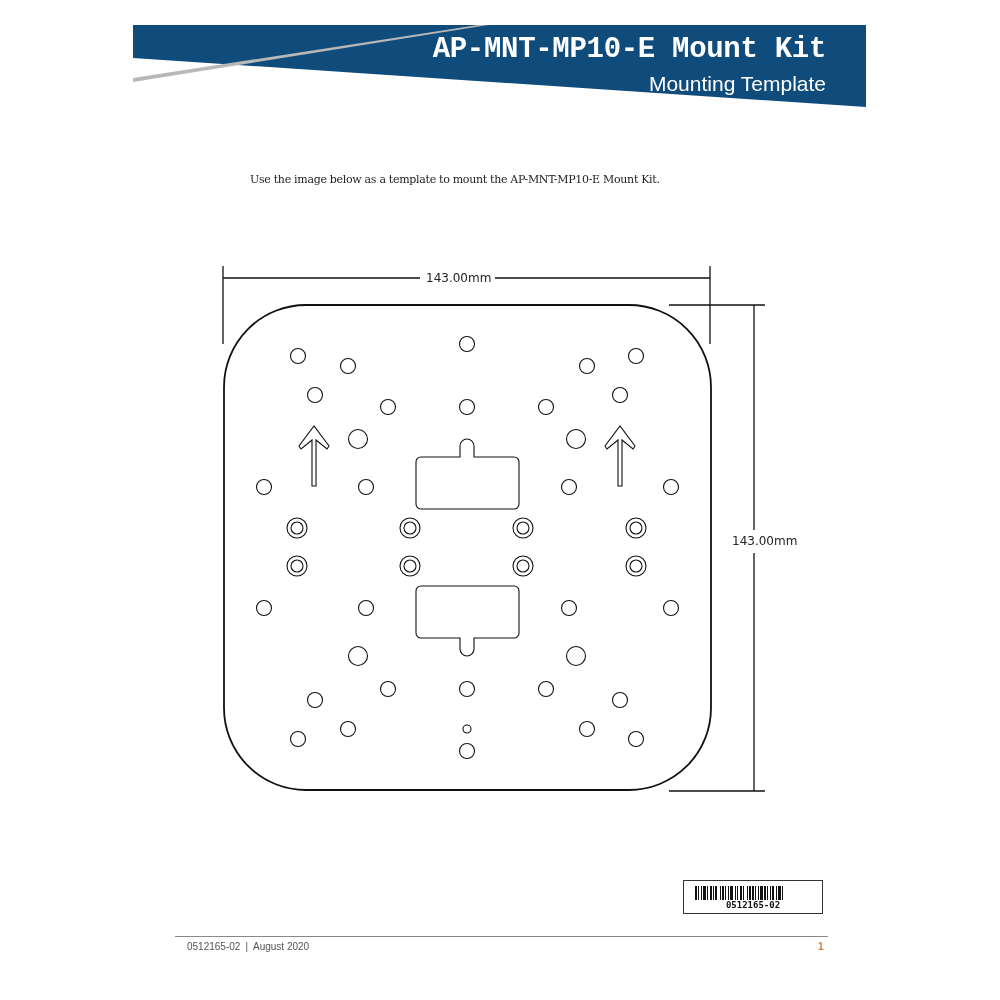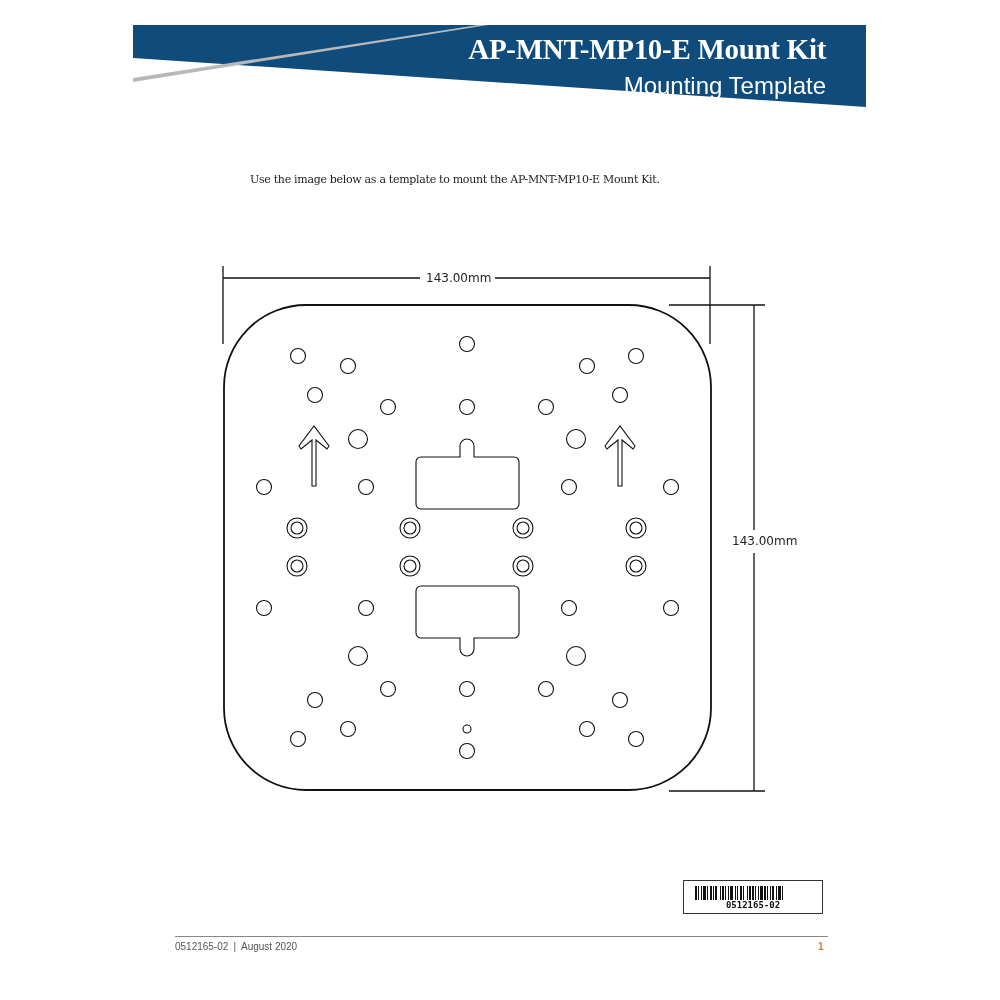--- a/index.html
+++ b/index.html
@@ -1,27 +1,27 @@
 <!DOCTYPE html>
 <html><head>
 <meta charset="utf-8">
 <style>
   html, body { margin: 0; padding: 0; background: #ffffff; }
   body { width: 1000px; height: 1000px; position: relative; overflow: hidden; font-family: "Liberation Sans", sans-serif; }
   #header-svg { position: absolute; left: 0; top: 0; }
-  .title { position: absolute; right: 174px; top: 33px; color: #ffffff; font-family: Liberation Serif, serif; font-weight: bold; font-size: 29px; letter-spacing: -0.3px; white-space: nowrap; }
-  .subtitle { position: absolute; right: 174px; top: 72px; color: #ffffff; font-family: "Liberation Sans", sans-serif; font-size: 24px; white-space: nowrap; }
+  .title { position: absolute; right: 174px; top: 33px; color: #ffffff; font-family: Liberation Mono, monospace; font-weight: bold; font-size: 29px; letter-spacing: -0.3px; white-space: nowrap; }
+  .subtitle { position: absolute; right: 174px; top: 72px; color: #ffffff; font-family: "Liberation Sans", sans-serif; font-size: 21px; white-space: nowrap; }
   .intro { position: absolute; left: 250px; top: 173px; font-family: "DejaVu Serif", serif; font-size: 11px; color: #222; white-space: nowrap; letter-spacing: -0.3px; }
   #drawing { position: absolute; left: 0; top: 0; }
   .dim-label { position: absolute; font-family: "DejaVu Sans", sans-serif; font-size: 12px; color: #222; background: #fff; padding: 0 4px; white-space: nowrap; }
   .barcode-box { position: absolute; left: 683px; top: 880px; width: 140px; height: 34px; border: 1px solid #333; box-sizing: border-box; background: #fff; }
   .barcode-bars { position: absolute; left: 11px; top: 5px; width: 118px; height: 14px; }
   .barcode-text { position: absolute; left: 0; right: 0; top: 19px; text-align: center; font-family: "DejaVu Sans Mono", monospace; font-weight: bold; font-size: 9px; color: #111; }
   .footer-line { position: absolute; left: 175px; top: 936px; width: 653px; height: 1px; background: #888; }
-  .footer-left { position: absolute; left: 175px; top: 941px; font-family: "Liberation Sans", sans-serif; font-size: 10px; color: #555; white-space: nowrap; }
+  .footer-left { position: absolute; left: 187px; top: 941px; font-family: "Liberation Sans", sans-serif; font-size: 10px; color: #555; white-space: nowrap; }
   .footer-left .sep { margin: 0 5px; }
   .footer-page { position: absolute; left: 818px; top: 941px; font-family: "Liberation Sans", sans-serif; font-size: 10px; font-weight: bold; color: #e07a2e; }
 </style>
 </head>
 <body>
 
 <svg id="header-svg" width="1000" height="120" viewBox="0 0 1000 120">
   <polygon points="133,25 866,25 866,107 133,58" fill="#0f4c7c"></polygon>
   <polygon points="133,78 478,25 488,25 133,82" fill="#b8b8b8"></polygon>
 </svg>

